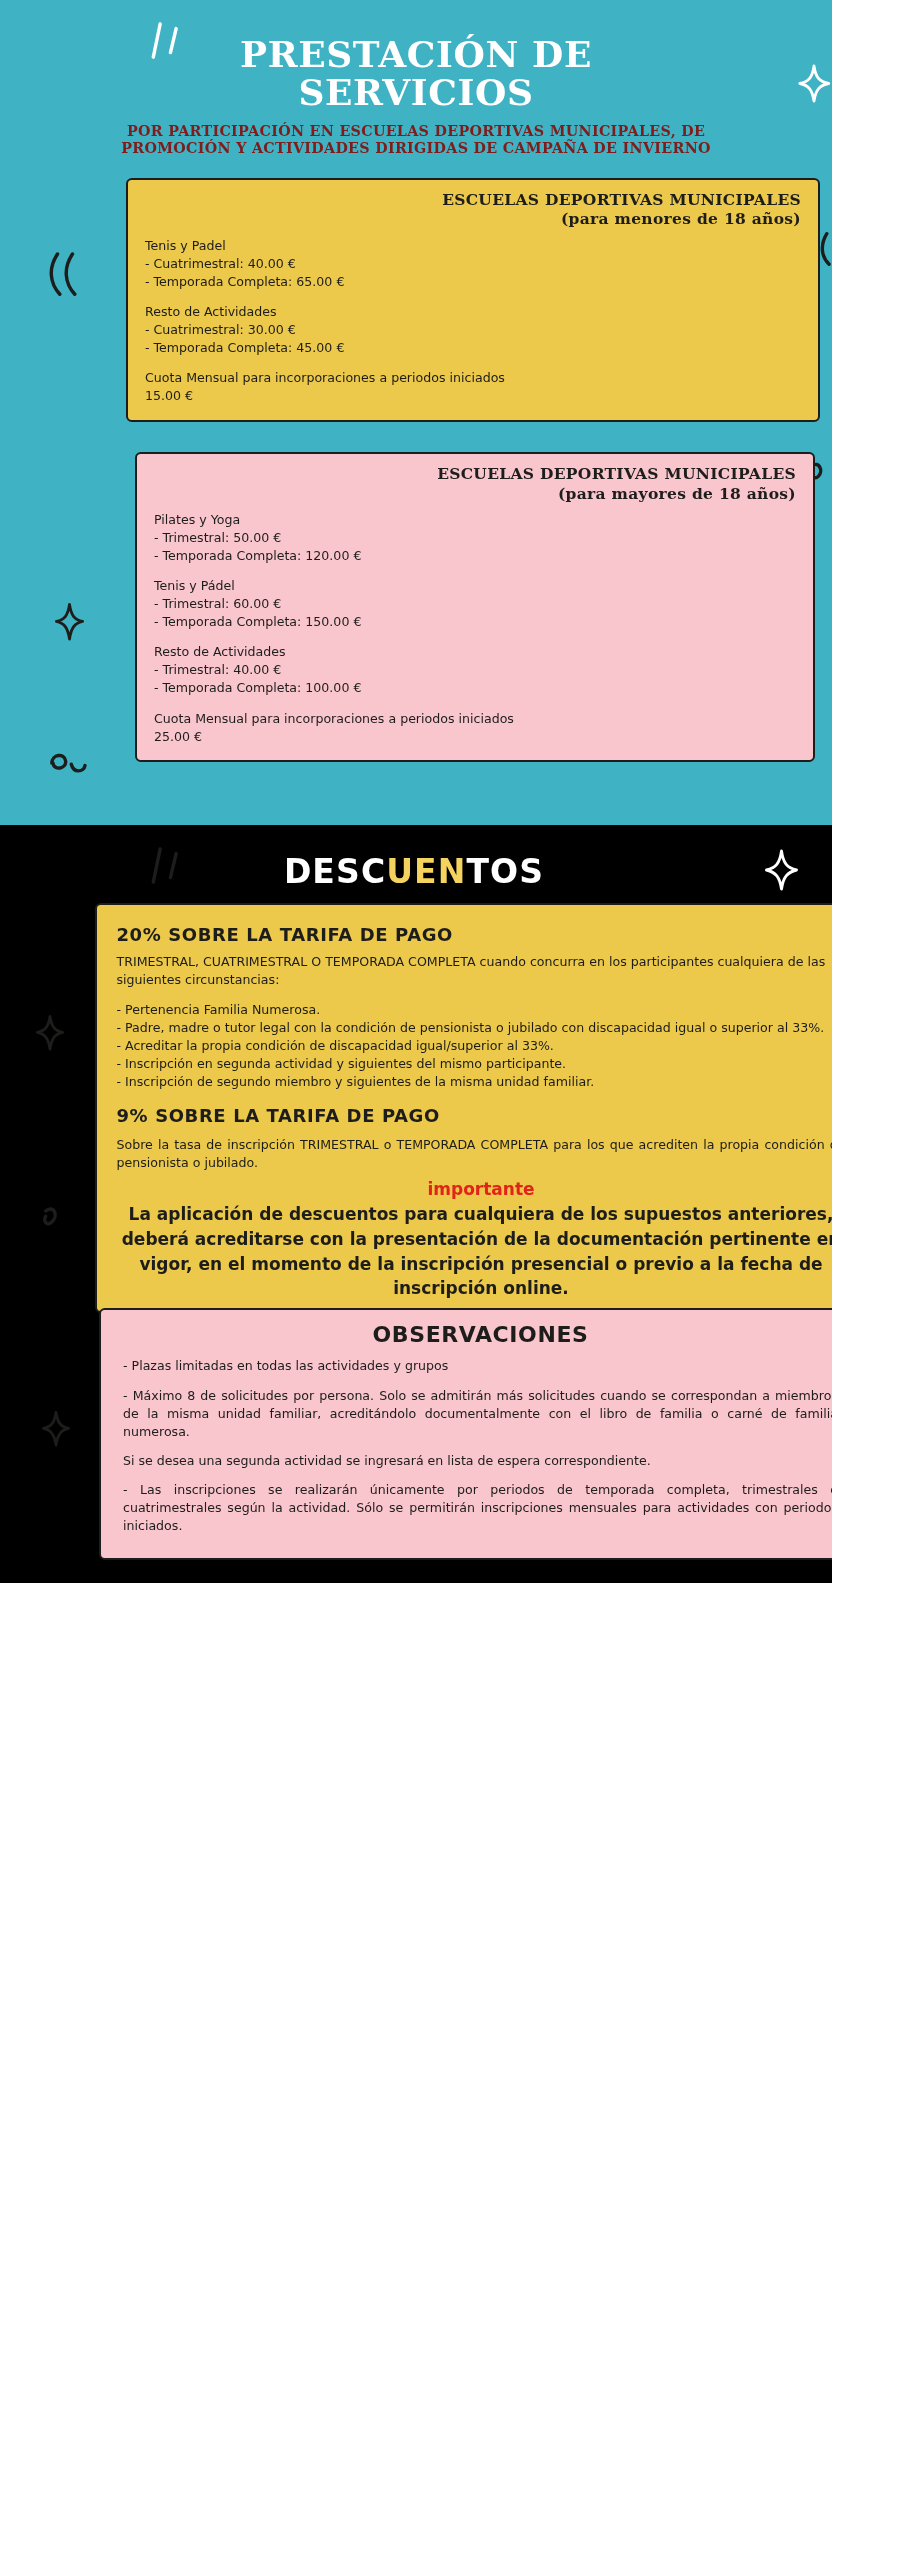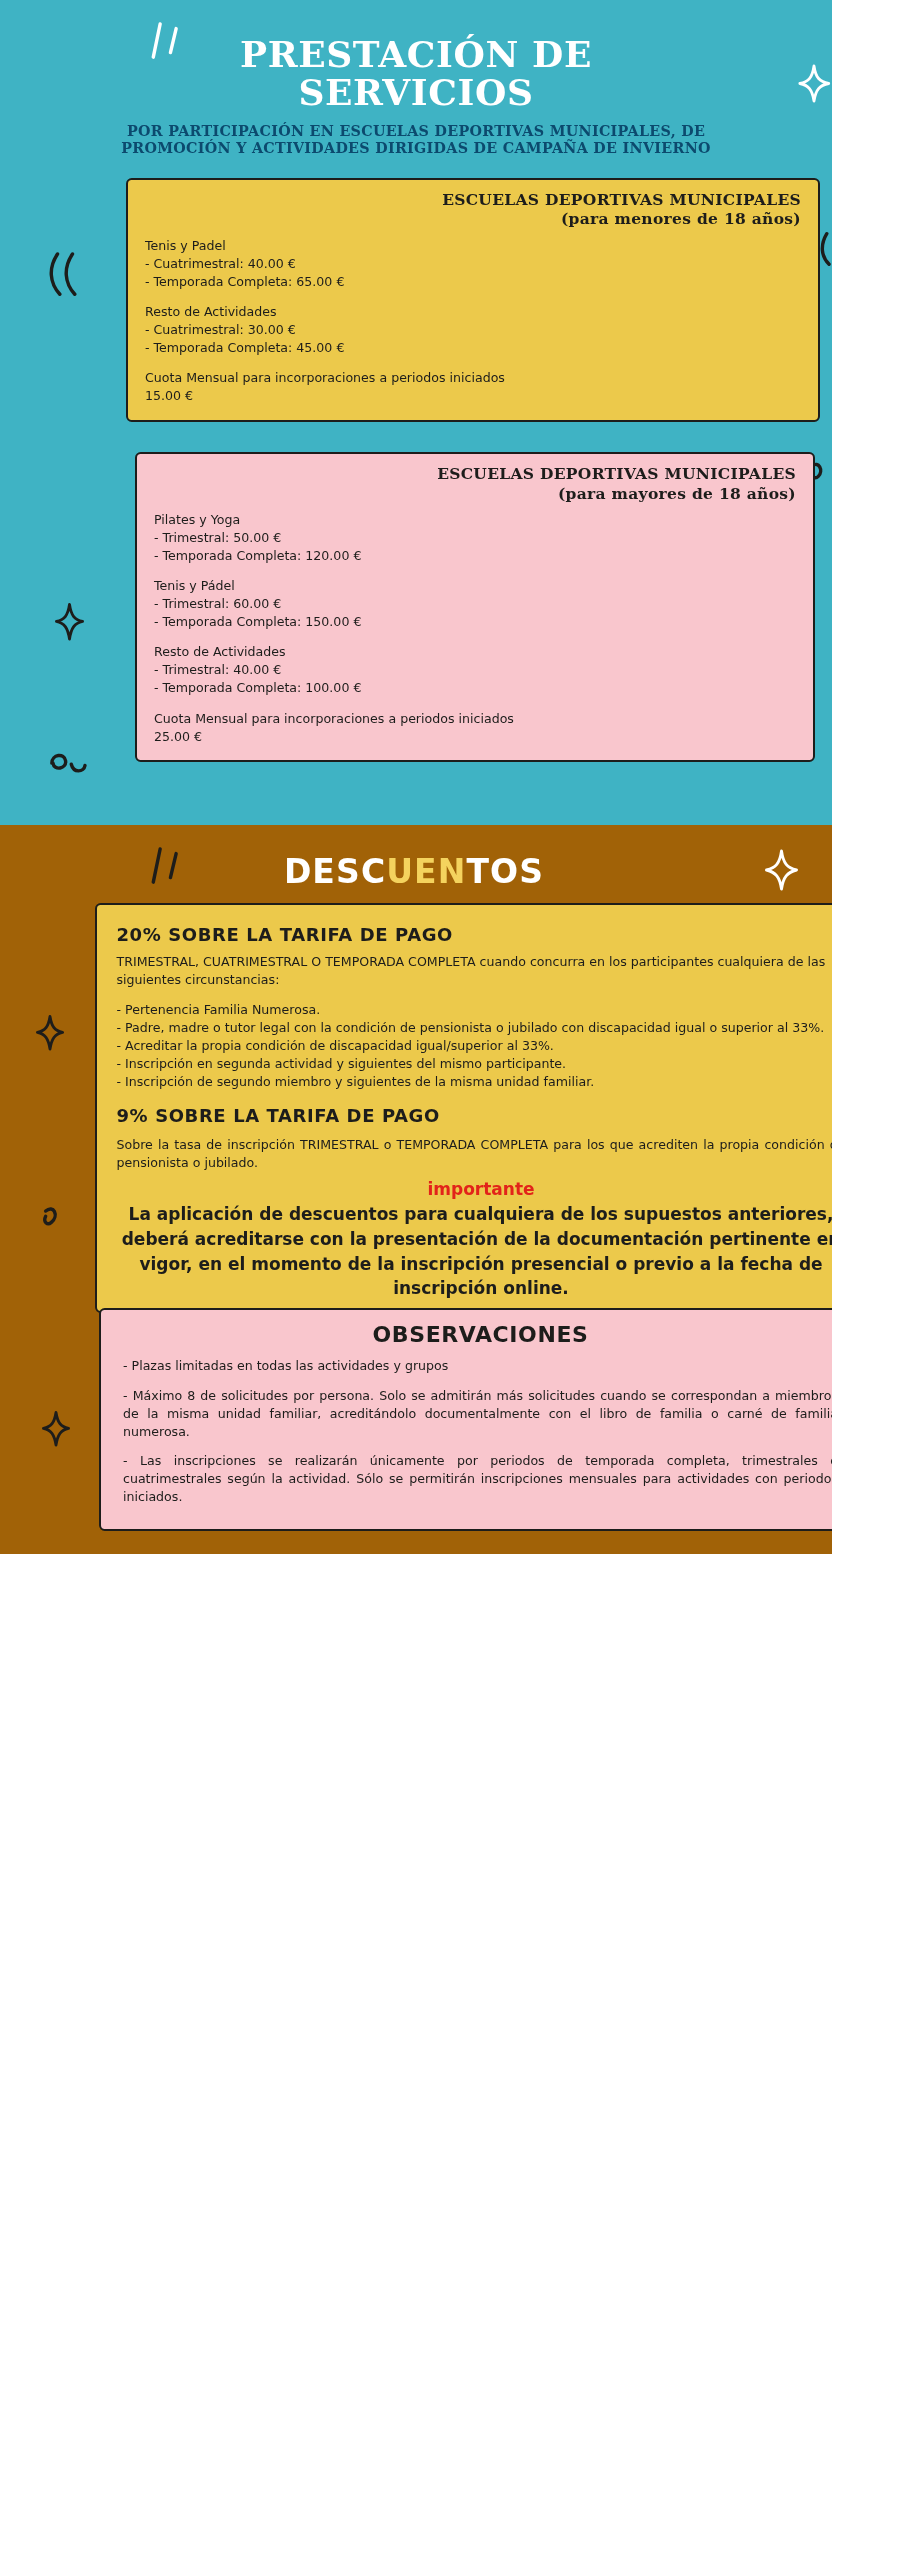--- a/index.html
+++ b/index.html
@@ -27,21 +27,21 @@
     font-weight: bold;
     font-size: 36px;
     line-height: 1.08;
     letter-spacing: 0.6px;
     text-transform: uppercase;
     margin: 11.5px auto 10.3px auto;
     max-width: 574px;
   }
   .title-sub {
     text-align: center;
-    color: #0c4a6e;
+    color: #7f1d1d;
     font-family: "DejaVu Serif", serif;
     font-weight: bold;
     font-size: 14.3px;
     line-height: 1.25;
     letter-spacing: 0.3px;
     text-transform: uppercase;
     margin: 0 auto 19.5px auto;
     max-width: 620px;
   }
 
@@ -85,21 +85,21 @@
     color: #1d1d1b;
     white-space: pre-wrap;
   }
   .block + .block { margin-top: 12.6px; }
 
   #card-menores { width: 694px; max-width: 694px; margin-left: 126px; }
   #card-mayores { width: 680px; margin-left: 135px; margin-top: 30px; }
 
   
   .section-blue {
-    background: #a16207;
+    background: #000000;
     position: relative;
     padding: 16px 4px 23px 0;
     overflow: hidden;
   }
   .title-desc {
     text-align: center;
     color: #ffffff;
     font-family: "DejaVu Sans", sans-serif;
     font-weight: bold;
     font-size: 33px;
@@ -309,18 +309,19 @@
       <div class="body-text justified" style="margin-top:9.2px;">Sobre la tasa de inscripción TRIMESTRAL o TEMPORADA COMPLETA para los que acrediten la propia condición de pensionista o jubilado.</div>
 
       <div class="important">importante</div>
       <div class="fine-print">La aplicación de descuentos para cualquiera de los supuestos anteriores, deberá acreditarse con la presentación de la documentación pertinente en vigor, en el momento de la inscripción presencial o previo a la fecha de inscripción online.</div>
     </div>
 
     <div class="card card-pink" id="card-observaciones">
       <div class="obs-title">OBSERVACIONES</div>
       <div class="body-text justified">- Plazas limitadas en todas las actividades y grupos</div>
       <div class="body-text justified obs-p">- Máximo 8 de solicitudes por persona. Solo se admitirán más solicitudes cuando se correspondan a miembros de la misma unidad familiar, acreditándolo documentalmente con el libro de familia o carné de familia numerosa.</div>
+      <div class="body-text justified obs-p">Si se desea una segunda actividad se ingresará en lista de espera correspondiente.</div>
       <div class="body-text justified obs-p">- Las inscripciones se realizarán únicamente por periodos de temporada completa, trimestrales o cuatrimestrales según la actividad. Sólo se permitirán inscripciones mensuales para actividades con periodos iniciados.</div>
     </div>
   </div>
 
 </div>
 
 
 </body></html>

